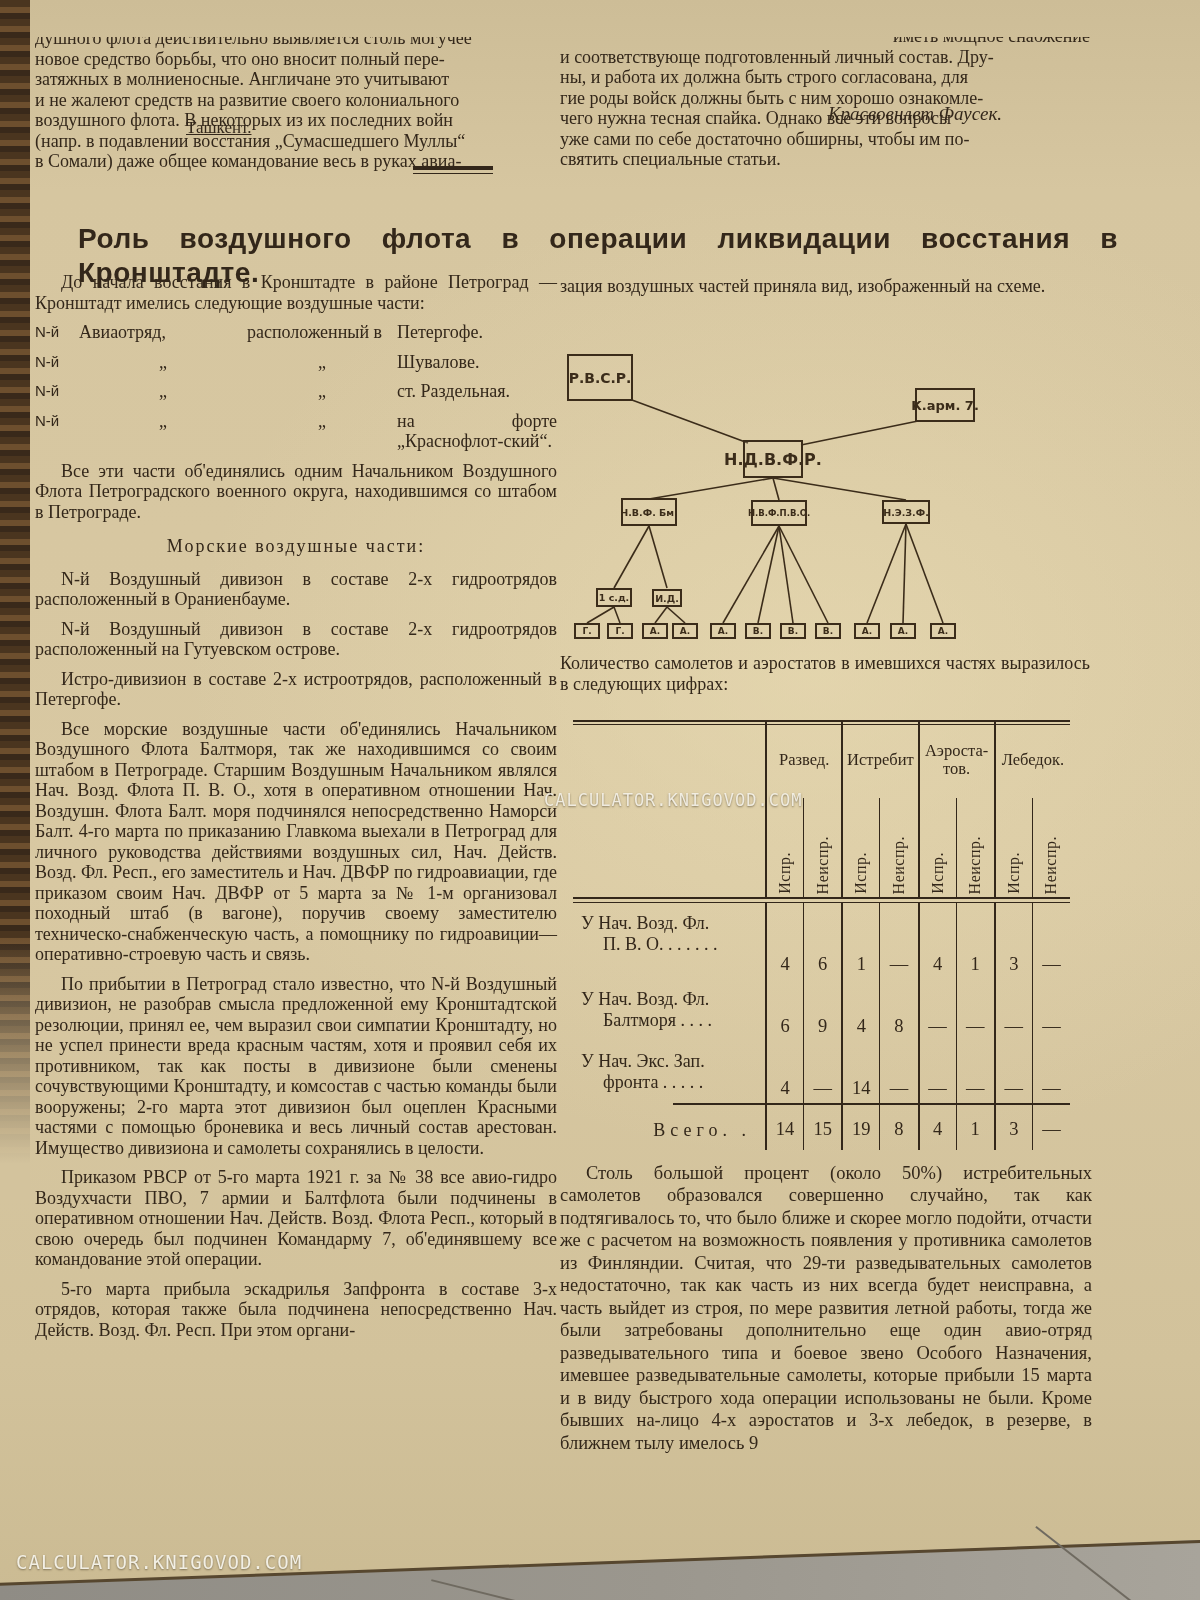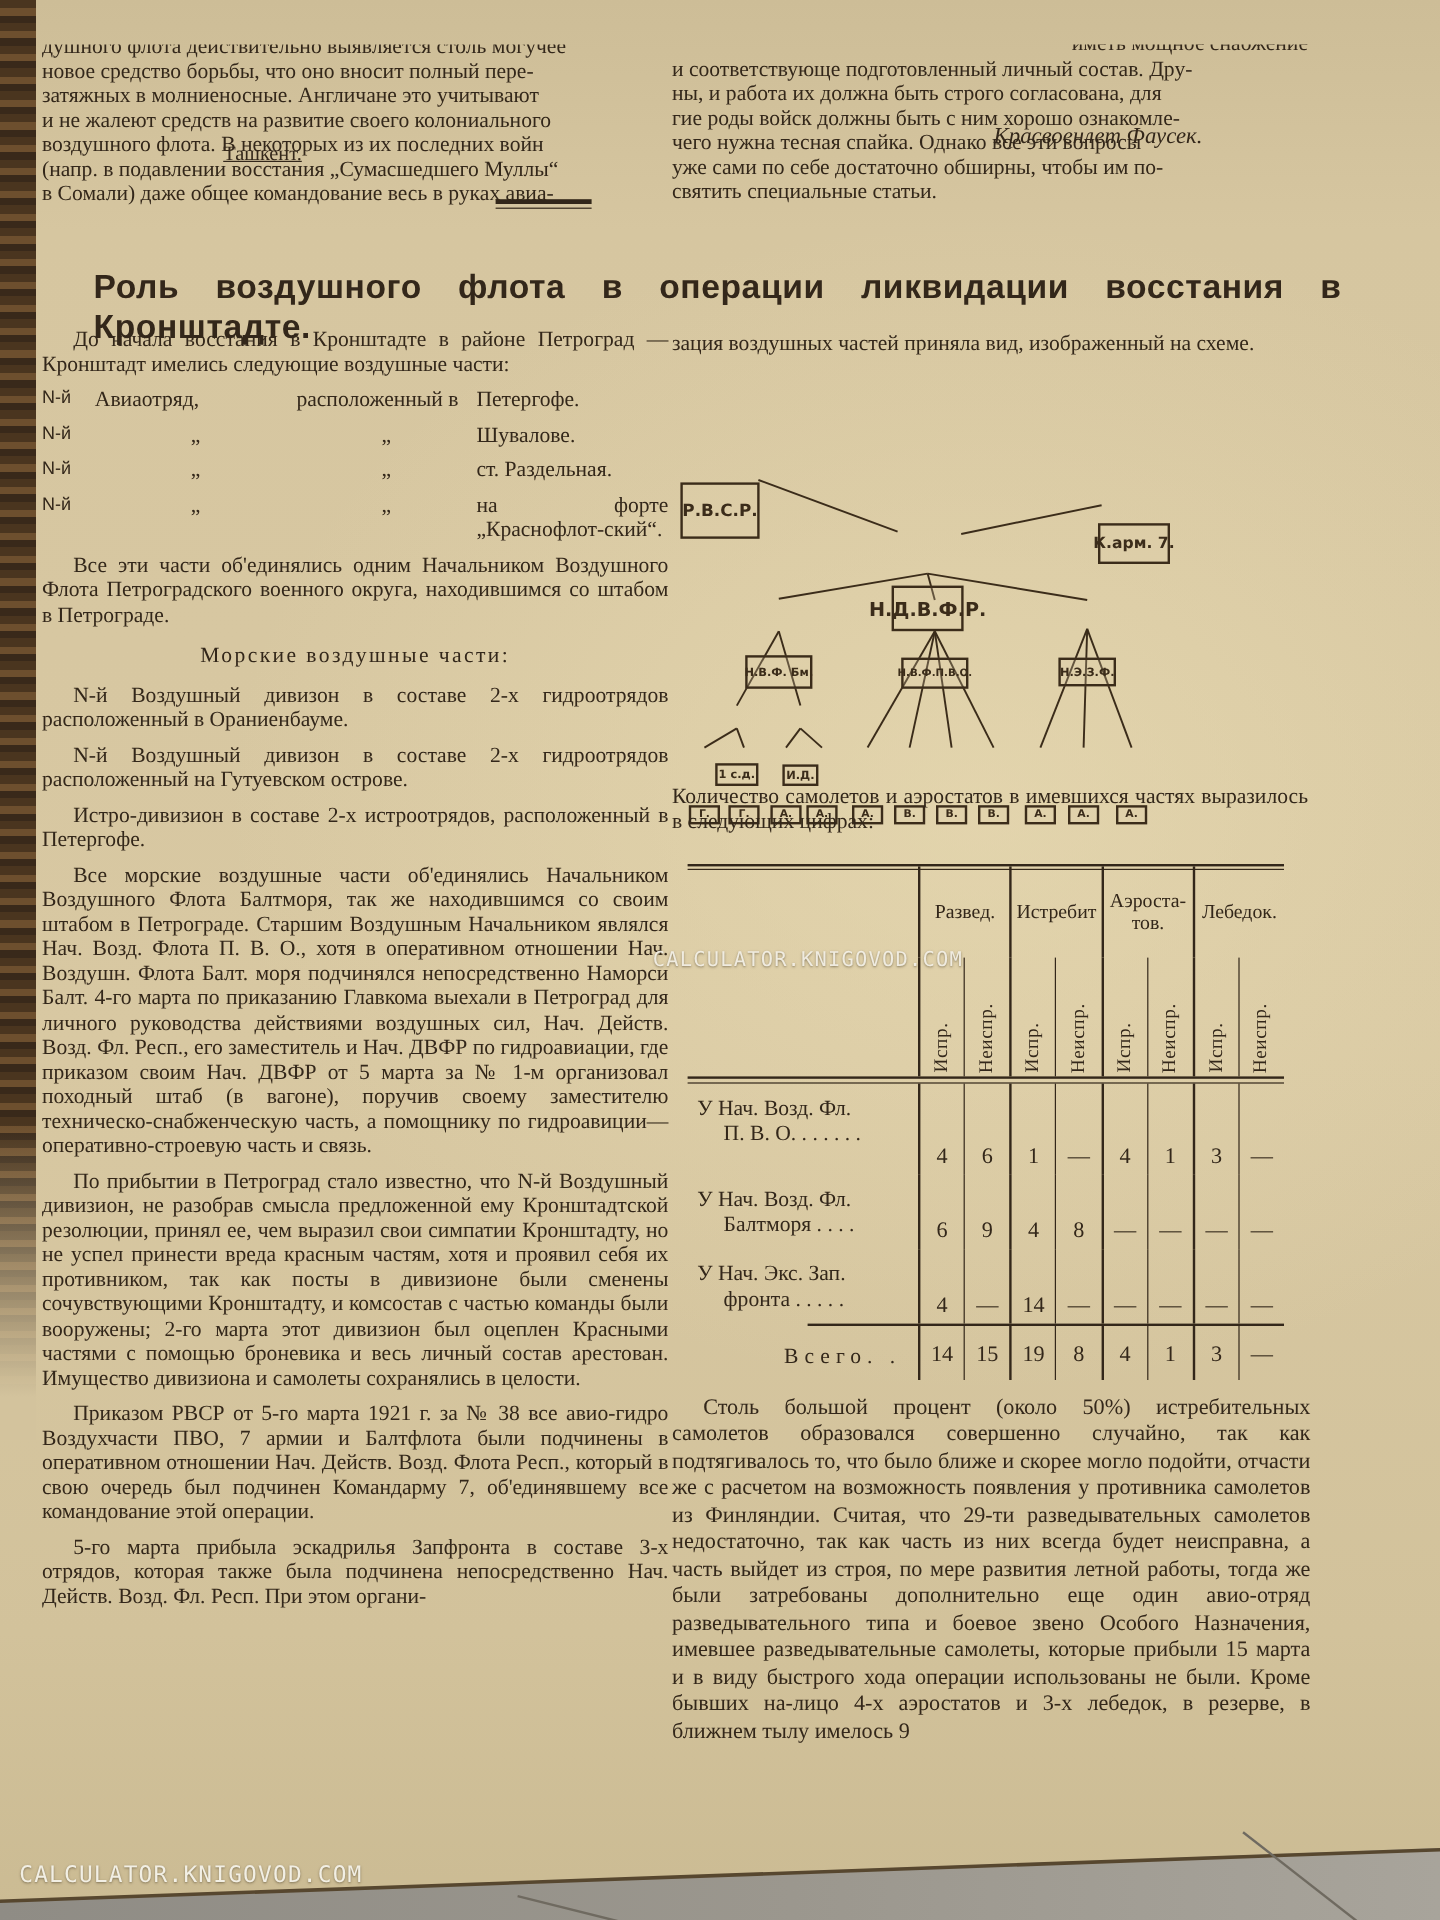--- a/index.html
+++ b/index.html
@@ -62,21 +62,21 @@
   .unit-row{display:grid;grid-template-columns:44px 168px 150px 1fr;margin:9px 0;}
   .unit-row .n{font-family:"Liberation Sans",sans-serif;font-size:15px;}
   .unit-row .ditto{text-align:center;}
   .rc-intro{position:absolute;left:560px;top:276px;width:530px;}
   
   .diagram{position:absolute;left:560px;top:348px;width:532px;height:300px;}
   .dbox{
     position:absolute;border:2px solid #3b2c1a;box-sizing:border-box;
     display:flex;align-items:center;justify-content:center;
     font-family:"DejaVu Sans",sans-serif;font-weight:bold;color:#3b2c1a;
-    background:rgba(222,208,170,.25);white-space:nowrap;margin-top:48px;
+    background:rgba(222,208,170,.25);white-space:nowrap;
   }
   .dsvg{position:absolute;left:0;top:0;}
   
   .table-intro{position:absolute;left:560px;top:653px;width:530px;}
   .aviatable{position:absolute;left:573px;top:720px;width:497px;font-size:18px;}
   .t-top{border-top:2px solid #33271a;position:relative;}
   .t-top:before{content:"";position:absolute;left:0;top:2px;width:100%;height:1px;background:#33271a;}
   .t-grid{display:grid;grid-template-columns:192px repeat(8,1fr);}
   .hdr-groups{min-height:46px;}
   .g-cell{

